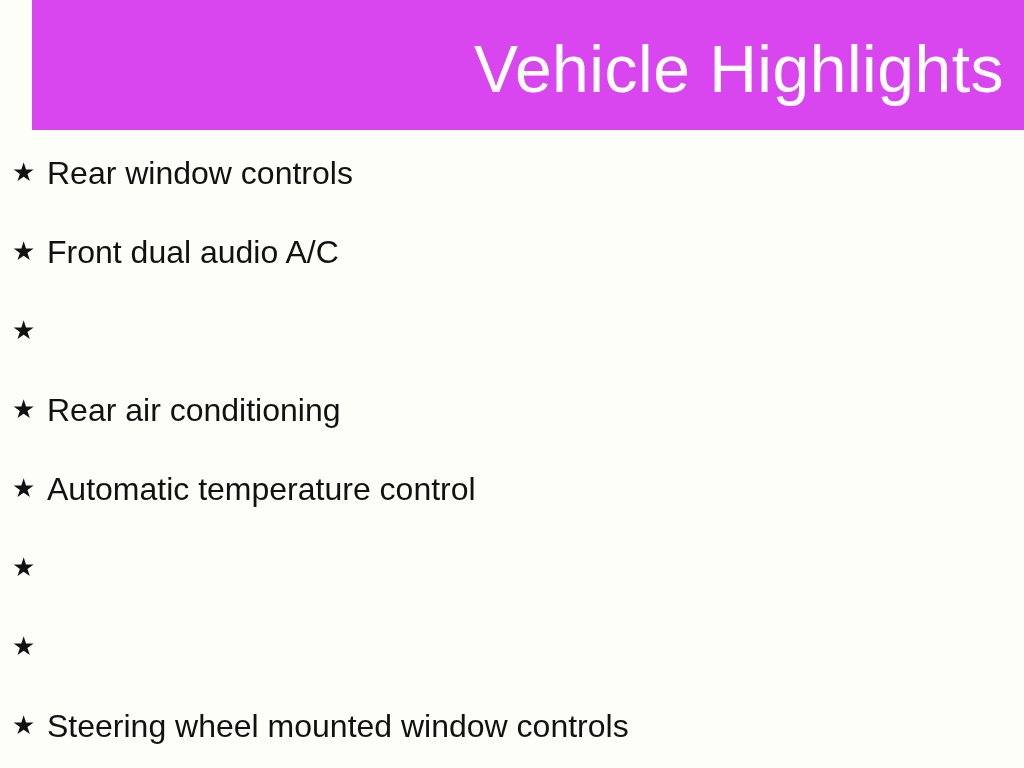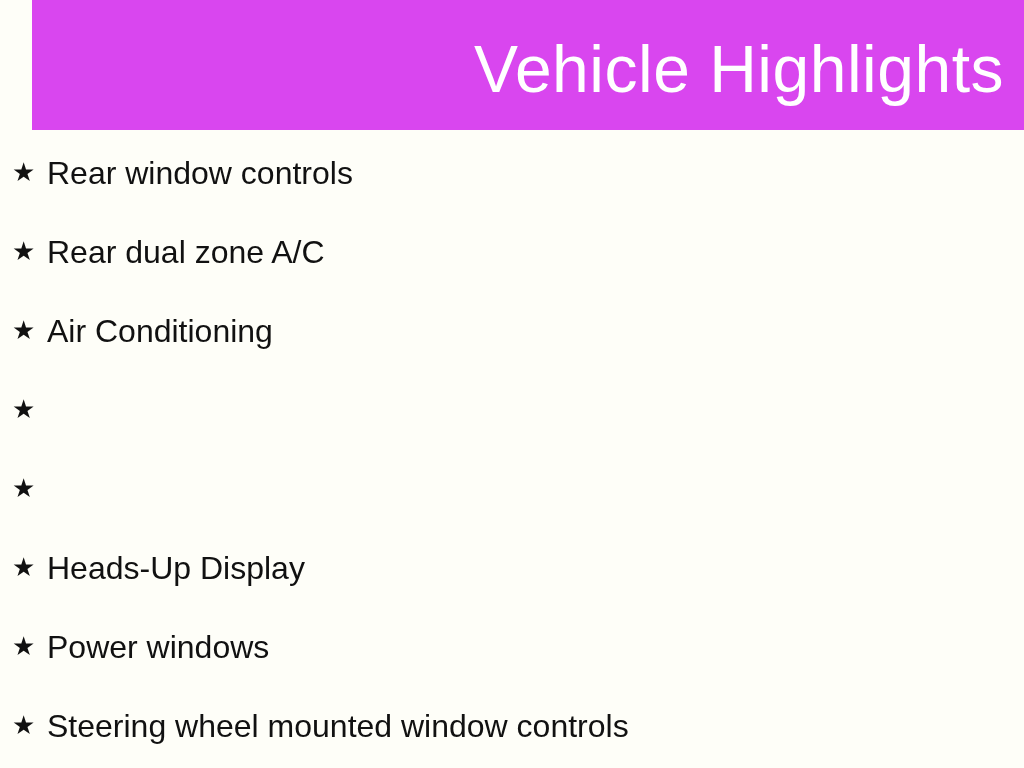--- a/index.html
+++ b/index.html
@@ -69,39 +69,38 @@
     <div class="banner-title">Vehicle Highlights</div>
   </div>
 
   <ul class="feature-list">
     <li>
       <span class="star">★</span>
       <span>Rear window controls</span>
     </li>
     <li>
       <span class="star">★</span>
-      <span>Rear dual zone A/C</span>
-    </li>
-    <li>
-      <span class="star">★</span>
-      <span>Air Conditioning</span>
+      <span>Front dual audio A/C</span>
     </li>
     <li>
       <span class="star">★</span>
     </li>
     <li>
       <span class="star">★</span>
+      <span>Rear air conditioning</span>
     </li>
     <li>
       <span class="star">★</span>
-      <span>Heads-Up Display</span>
+      <span>Automatic temperature control</span>
     </li>
     <li>
       <span class="star">★</span>
-      <span>Power windows</span>
+    </li>
+    <li>
+      <span class="star">★</span>
     </li>
     <li>
       <span class="star">★</span>
       <span>Steering wheel mounted window controls</span>
     </li>
   </ul>
 
 </div>
 
 </body></html>

